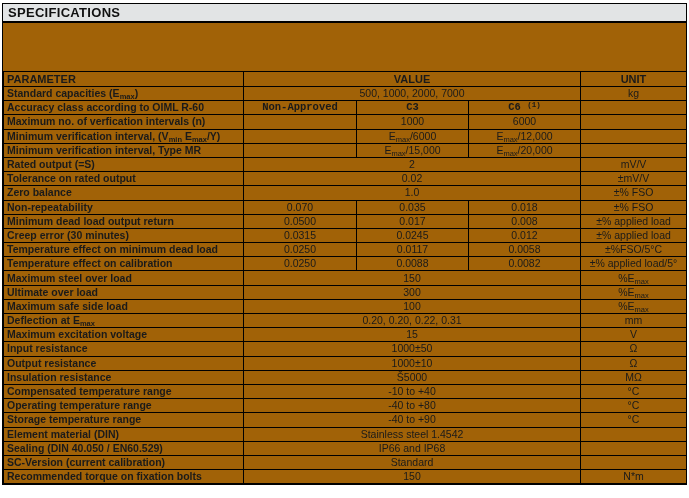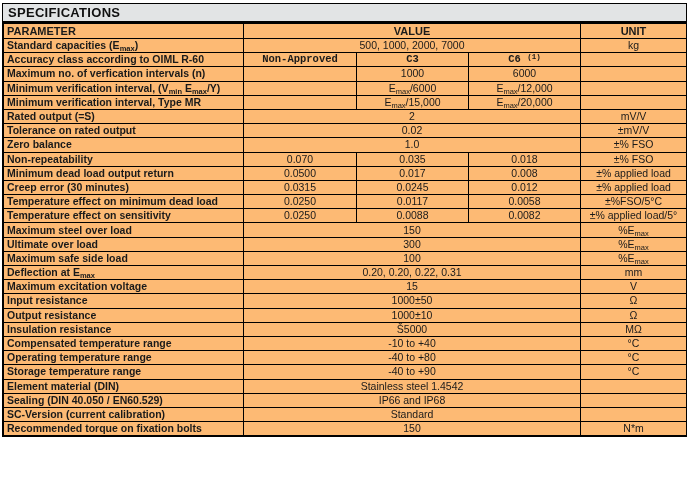--- a/index.html
+++ b/index.html
@@ -7,35 +7,36 @@
   body {
     width: 689px; height: 498px;
     font-family: "Liberation Sans", sans-serif;
     color: #1a1a1a;
     position: relative;
   }
   .sheet {
     position: absolute; left: 2px; top: 3px;
     width: 685px;
     border: 1px solid #000;
-    background: #fdba74;
+    background: #a16207;
   }
   .titlebar {
     height: 19px;
     background: #e2e4e5;
     border-bottom: 2px solid #000;
     display: flex; align-items: center;
     padding-left: 5px;
     font-weight: bold; font-size: 13px; letter-spacing: 0.3px;
     color: #111;
   }
   table {
     width: 100%;
     border-collapse: collapse;
     table-layout: fixed;
+    margin-top: 48px;
   }
   td {
     border: 1px solid #000;
     height: 14.2px;
     padding: 0 3px;
     font-size: 10.5px;
     line-height: 13px;
     overflow: hidden;
     white-space: nowrap;
     color: #1a1a1a;
@@ -140,21 +141,21 @@
           <td class="c">±% applied load</td>
         </tr>
         <tr>
           <td class="param">Temperature effect on minimum dead load</td>
           <td class="c">0.0250</td>
           <td class="c">0.0117</td>
           <td class="c">0.0058</td>
           <td class="c">±%FSO/5°C</td>
         </tr>
         <tr>
-          <td class="param">Temperature effect on sensitivity</td>
+          <td class="param">Temperature effect on calibration</td>
           <td class="c">0.0250</td>
           <td class="c">0.0088</td>
           <td class="c">0.0082</td>
           <td class="c">±% applied load/5°</td>
         </tr>
         <tr>
           <td class="param">Maximum steel over load</td>
           <td class="c" colspan="3">150</td>
           <td class="c">%E<sub>max</sub></td>
         </tr>

